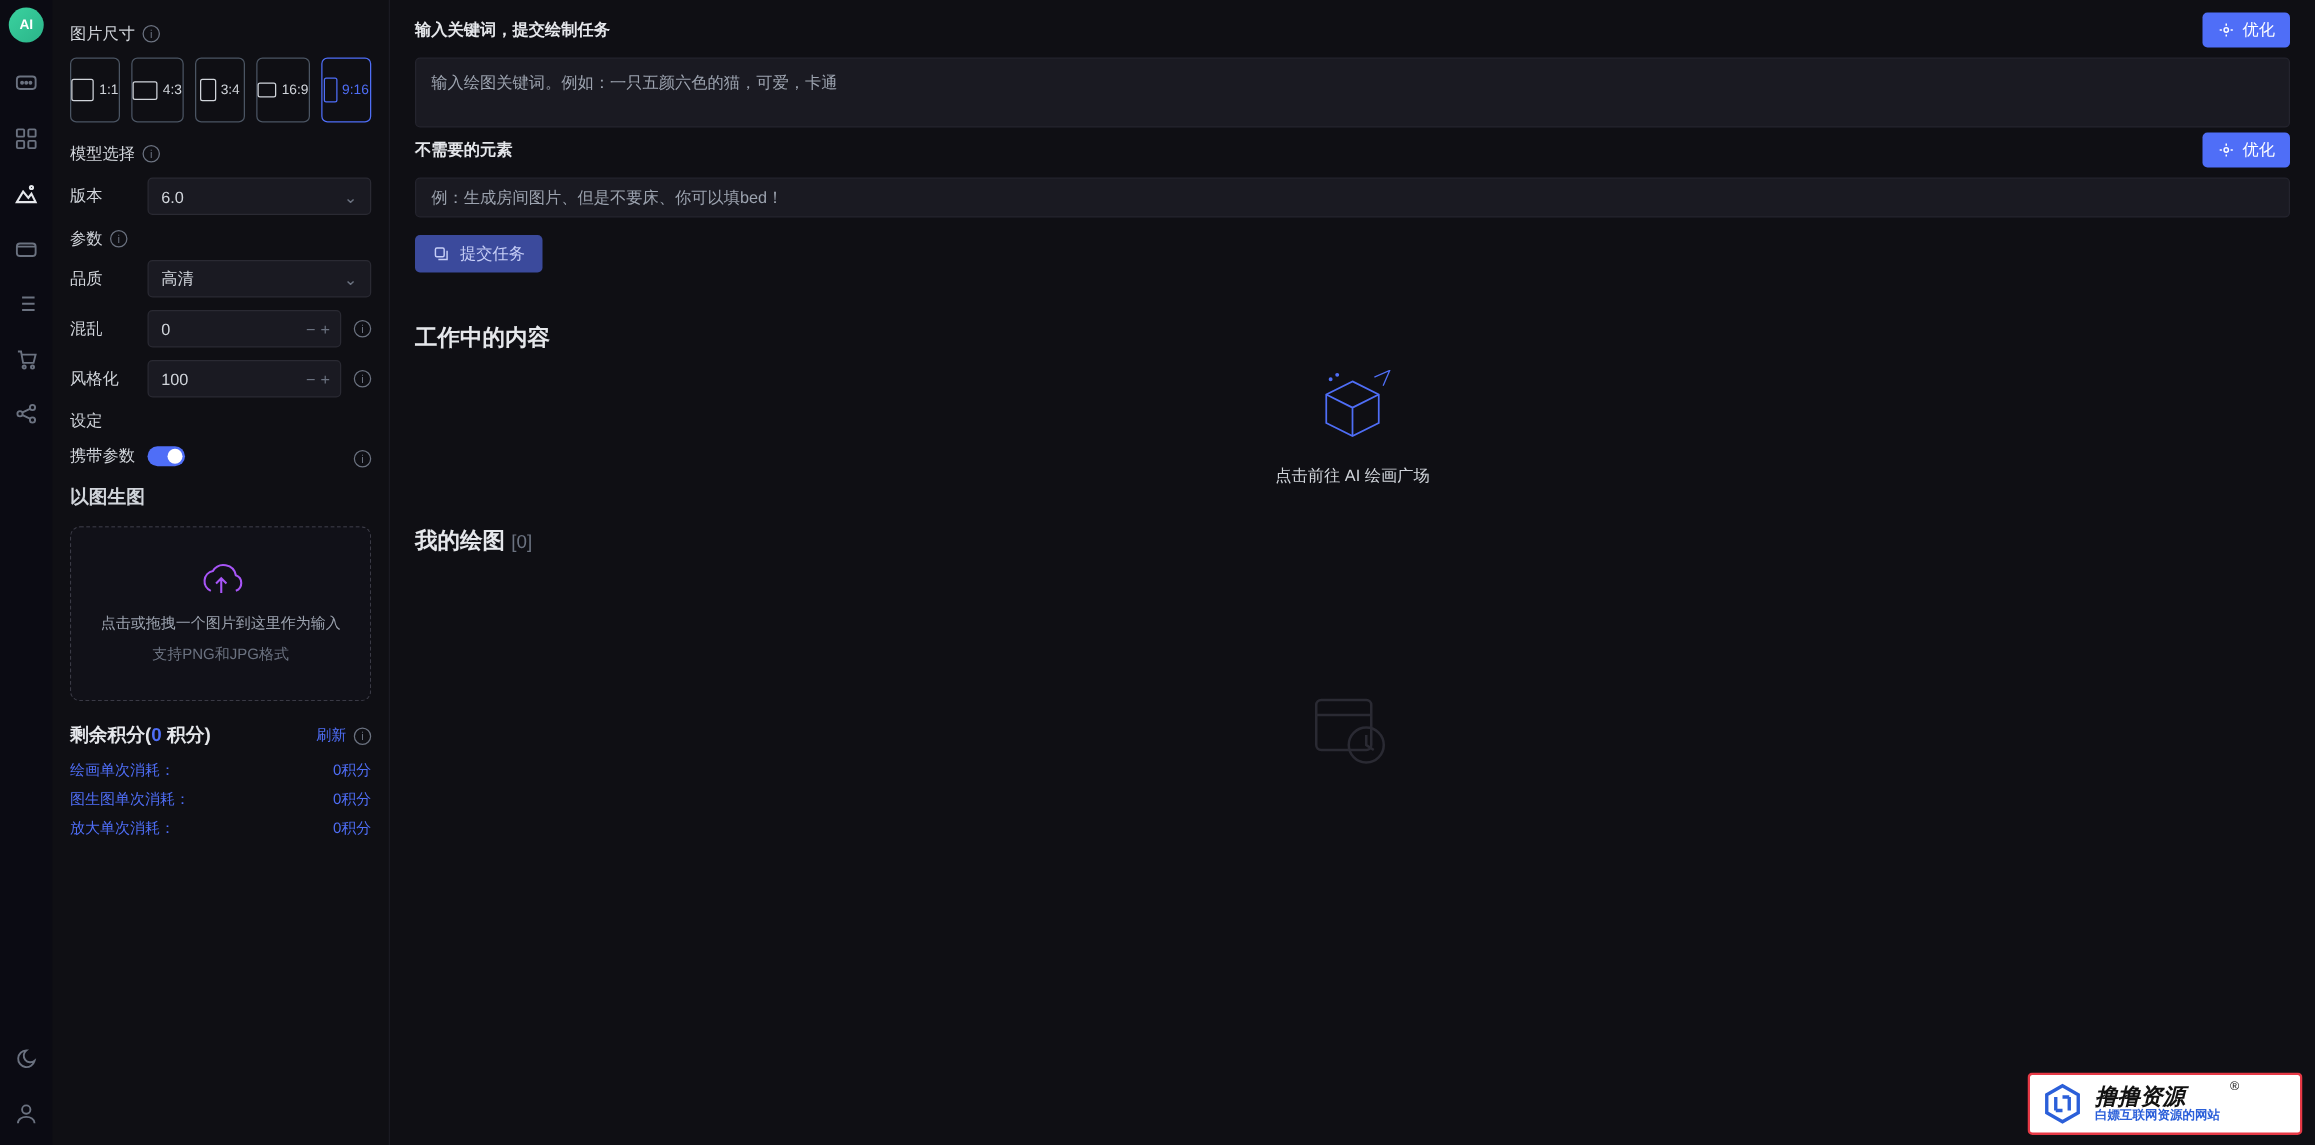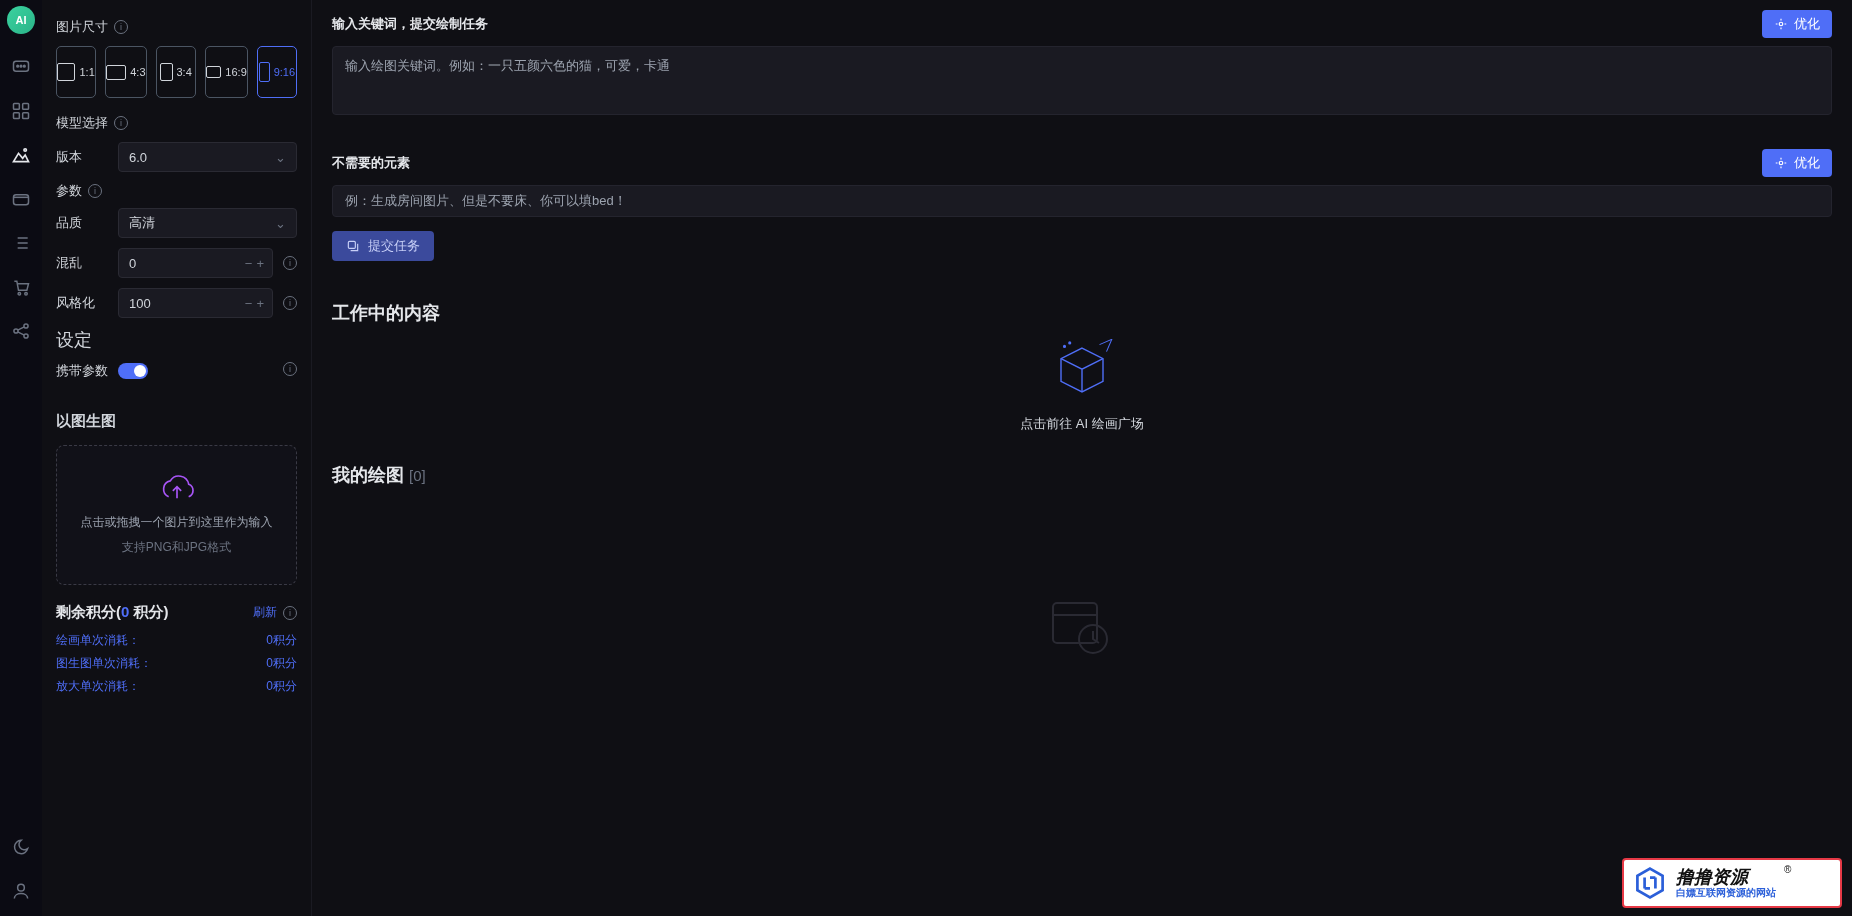--- a/index.html
+++ b/index.html
@@ -68,22 +68,22 @@
 .param-row { display: flex; align-items: center; gap: 10px; margin-bottom: 10px; }
 .param-row .plabel { width: 52px; font-size: 13px; color: #d1d5db; }
 .select, .num-input {
   flex: 1; height: 30px; background: #1a1a22; border: 1px solid #2a2a33; border-radius: 4px;
   color: #d1d5db; padding: 12px 10px; display: flex; align-items: center; justify-content: space-between;
   font-size: 13px;
 }
 .num-input { justify-content: flex-start; position: relative; }
 .num-input .spin { position: absolute; right: 8px; display: flex; gap: 4px; color: #6b7280; font-size: 13px; }
 .param-info { width: 14px; height: 14px; }
-.sec-title { font-size: 18px; color: #d1d5db; margin: 6px 0 10px; }
-.toggle-row { display: flex; align-items: flex-start; justify-content: space-between; margin-bottom: 32px; gap: 21px; }
+.sec-title { font-size: 13px; color: #d1d5db; margin: 6px 0 10px; }
+.toggle-row { display: flex; align-items: flex-end; justify-content: space-between; margin-bottom: 14px; gap: 21px; }
 .toggle {
   width: 30px; height: 16px; background: #4f6ef7; border-radius: 8px; position: relative;
 }
 .toggle::after { content:""; position:absolute; right:2px; top:2px; width:12px; height:12px; background:#fff; border-radius:50%; }
 .upload-box {
   border: 1px dashed #3a3a45; border-radius: 8px; height: 140px;
   display: flex; flex-direction: column; align-items: center; justify-content: center;
   gap: 8px; color: #9ca3af; font-size: 12px; background: #111118; margin-bottom: 18px;
 }
 .upload-icon { color: #a855f7; }
@@ -99,21 +99,21 @@
 .prompt-row { display: flex; align-items: center; justify-content: space-between; margin-bottom: 8px; }
 .prompt-row .p-label { font-size: 13px; font-weight: 600; color: #e5e7eb; }
 .opt-btn {
   background: #4f6ef7; color: #fff; border-radius: 4px; height: 28px; padding: 0 12px;
   display: inline-flex; align-items: center; gap: 6px; font-size: 13px; cursor: pointer;
 }
 .textarea {
   width: 100%; background: #1a1a22; border: 1px solid #24242e; border-radius: 4px;
   color: #9ca3af; padding: 10px 12px; font-size: 13px; resize: none;
 }
-.ta-tall { height: 69px; margin-bottom: 34px; }
+.ta-tall { height: 56px; margin-bottom: 4px; }
 .ta-short { height: 32px; margin-bottom: 14px; display:flex; align-items:center; }
 .submit-btn {
   background: #3b4a9c; color: #c7cff7; border-radius: 4px; height: 30px; padding: 0 14px;
   display: inline-flex; align-items: center; gap: 8px; font-size: 13px; cursor: pointer;
   margin-bottom: 40px;
 }
 .section-h { font-size: 18px; font-weight: 700; color: #e5e7eb; margin-bottom: 14px; }
 .cube-area { display: flex; flex-direction: column; align-items: center; gap: 14px; color: #d1d5db; font-size: 13px; margin-bottom: 30px; }
 .cube-icon { color: #4f6ef7; }
 .my-draw-h { font-size: 18px; font-weight: 700; color: #e5e7eb; }

